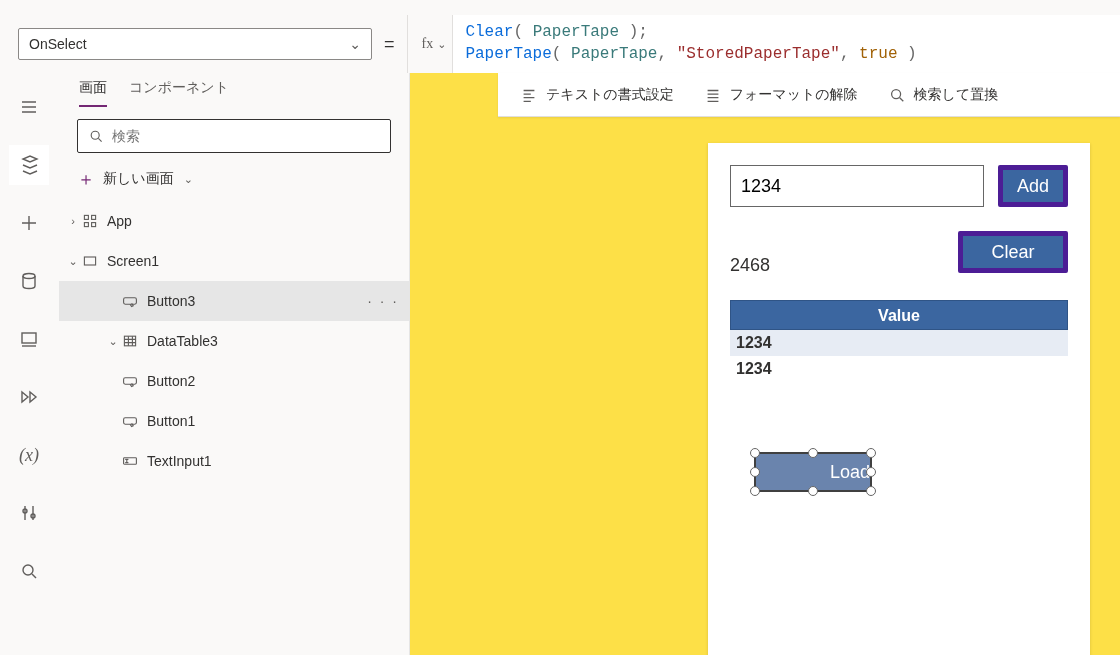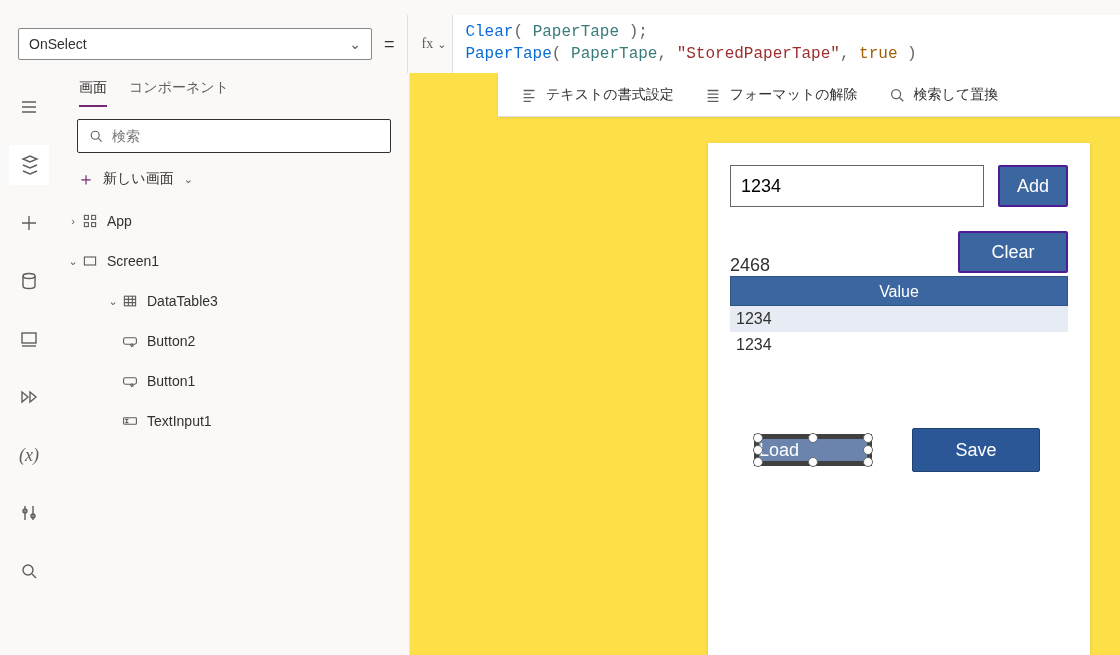--- a/index.html
+++ b/index.html
@@ -165,43 +165,43 @@
     background:#fff;
     box-shadow: 0 1px 3px rgba(0,0,0,0.15);
     padding: 22px;
   }
   .row { display:flex; align-items:center; gap:14px; }
   .pa-input {
     flex:1; height:42px; border:1px solid #666; background:#fff;
     padding:0 10px; font-size:18px;
   }
   .pa-btn {
-    width:110px;height:42px;background:#3b66a0;border:2px solid #4c1d95;color:#fff;
+    width:110px;height:42px;background:#3b66a0;border:5px solid #4c1d95;color:#fff;
     font-size:18px;display:flex;align-items:center;justify-content:center;border-radius:2px;
   }
   .pa-label { font-size:18px; margin-top:24px;}
   .row2 { margin-top: 24px; display:flex; align-items:flex-start;}
   .row2 .pa-btn { margin-left:auto;}
 
   .dt {
-    border:0;
+    margin-top:24px;border:0;font-weight:bold;
   }
   .dt-head {
     background:#3b66a0;color:#fff;text-align:center;height:30px;line-height:30px;font-size:16px;
     border:1px solid #2f5486;
   }
   .dt-row { height:26px;line-height:26px;font-size:16px;padding-left:6px;}
   .dt-row.alt { background:#e7ecf4;}
   
   .btn-row { margin-top:70px; margin-left:24px; display:flex; gap:40px; align-items:center;}
   .selected-ctrl {
     position:relative;
-    width:118px;height:32px;
-    background:#6a84ad;border:5px solid #404040;color:#fff;
-    display:flex;align-items:center;justify-content:flex-start;font-size:18px;
+    width:118px;height:40px;
+    background:#6a84ad;border:2px solid #404040;color:#fff;
+    display:flex;align-items:center;justify-content:flex-end;font-size:18px;
   }
   .handle {
     position:absolute;width:10px;height:10px;border:1px solid #666;background:#fff;border-radius:50%;
   }
   .h-tl{top:-6px;left:-6px}.h-tr{top:-6px;right:-6px}.h-bl{bottom:-6px;left:-6px}.h-br{bottom:-6px;right:-6px}
   .h-tc{top:-6px;left:calc(50% - 5px)}.h-bc{bottom:-6px;left:calc(50% - 5px)}
   .h-lc{left:-6px;top:calc(50% - 5px)}.h-rc{right:-6px;top:calc(50% - 5px)}
   .save-btn {
     width:128px;height:44px;background:#2b5797;border:1px solid #1f4372;color:#fff;
     display:flex;align-items:center;justify-content:center;font-size:18px;border-radius:2px;
@@ -317,20 +317,31 @@
             <span>App</span>
           </div>
           <div class="tree-item ind1">
             <span class="exp">⌄</span>
             <span class="ico">
               <svg viewBox="0 0 20 20" width="16" height="16">
                 <rect class="svg-stroke" x="3" y="5" width="14" height="10"></rect>
               </svg>
             </span>
             <span>Screen1</span>
+          </div>
+          <div class="tree-item ind2 selected">
+            <span class="exp"></span>
+            <span class="ico">
+              <svg viewBox="0 0 20 20" width="16" height="16">
+                <rect class="svg-stroke" x="2" y="6" width="16" height="8" rx="2"></rect>
+                <path class="svg-stroke" stroke="#3b9e6e" d="M10 14l2 3 2-1-2-3"></path>
+              </svg>
+            </span>
+            <span>Button3</span>
+            <span class="more">· · ·</span>
           </div>
           <div class="tree-item ind2">
             <span class="exp">⌄</span>
             <span class="ico">
               <svg viewBox="0 0 20 20" width="16" height="16">
                 <rect class="svg-stroke" x="3" y="4" width="14" height="12"></rect>
                 <path class="svg-stroke" d="M3 8h14M3 12h14M8 4v12M13 4v12"></path>
               </svg>
             </span>
             <span>DataTable3</span>
@@ -420,18 +431,17 @@
             <span>Load</span>
             <span class="handle h-tl"></span>
             <span class="handle h-tc"></span>
             <span class="handle h-tr"></span>
             <span class="handle h-lc"></span>
             <span class="handle h-rc"></span>
             <span class="handle h-bl"></span>
             <span class="handle h-bc"></span>
             <span class="handle h-br"></span>
           </div>
-          <div class="save-btn">Save</div>
         </div>
       </div>
     </div>
   </div>
 </div>
 
 </body></html>

